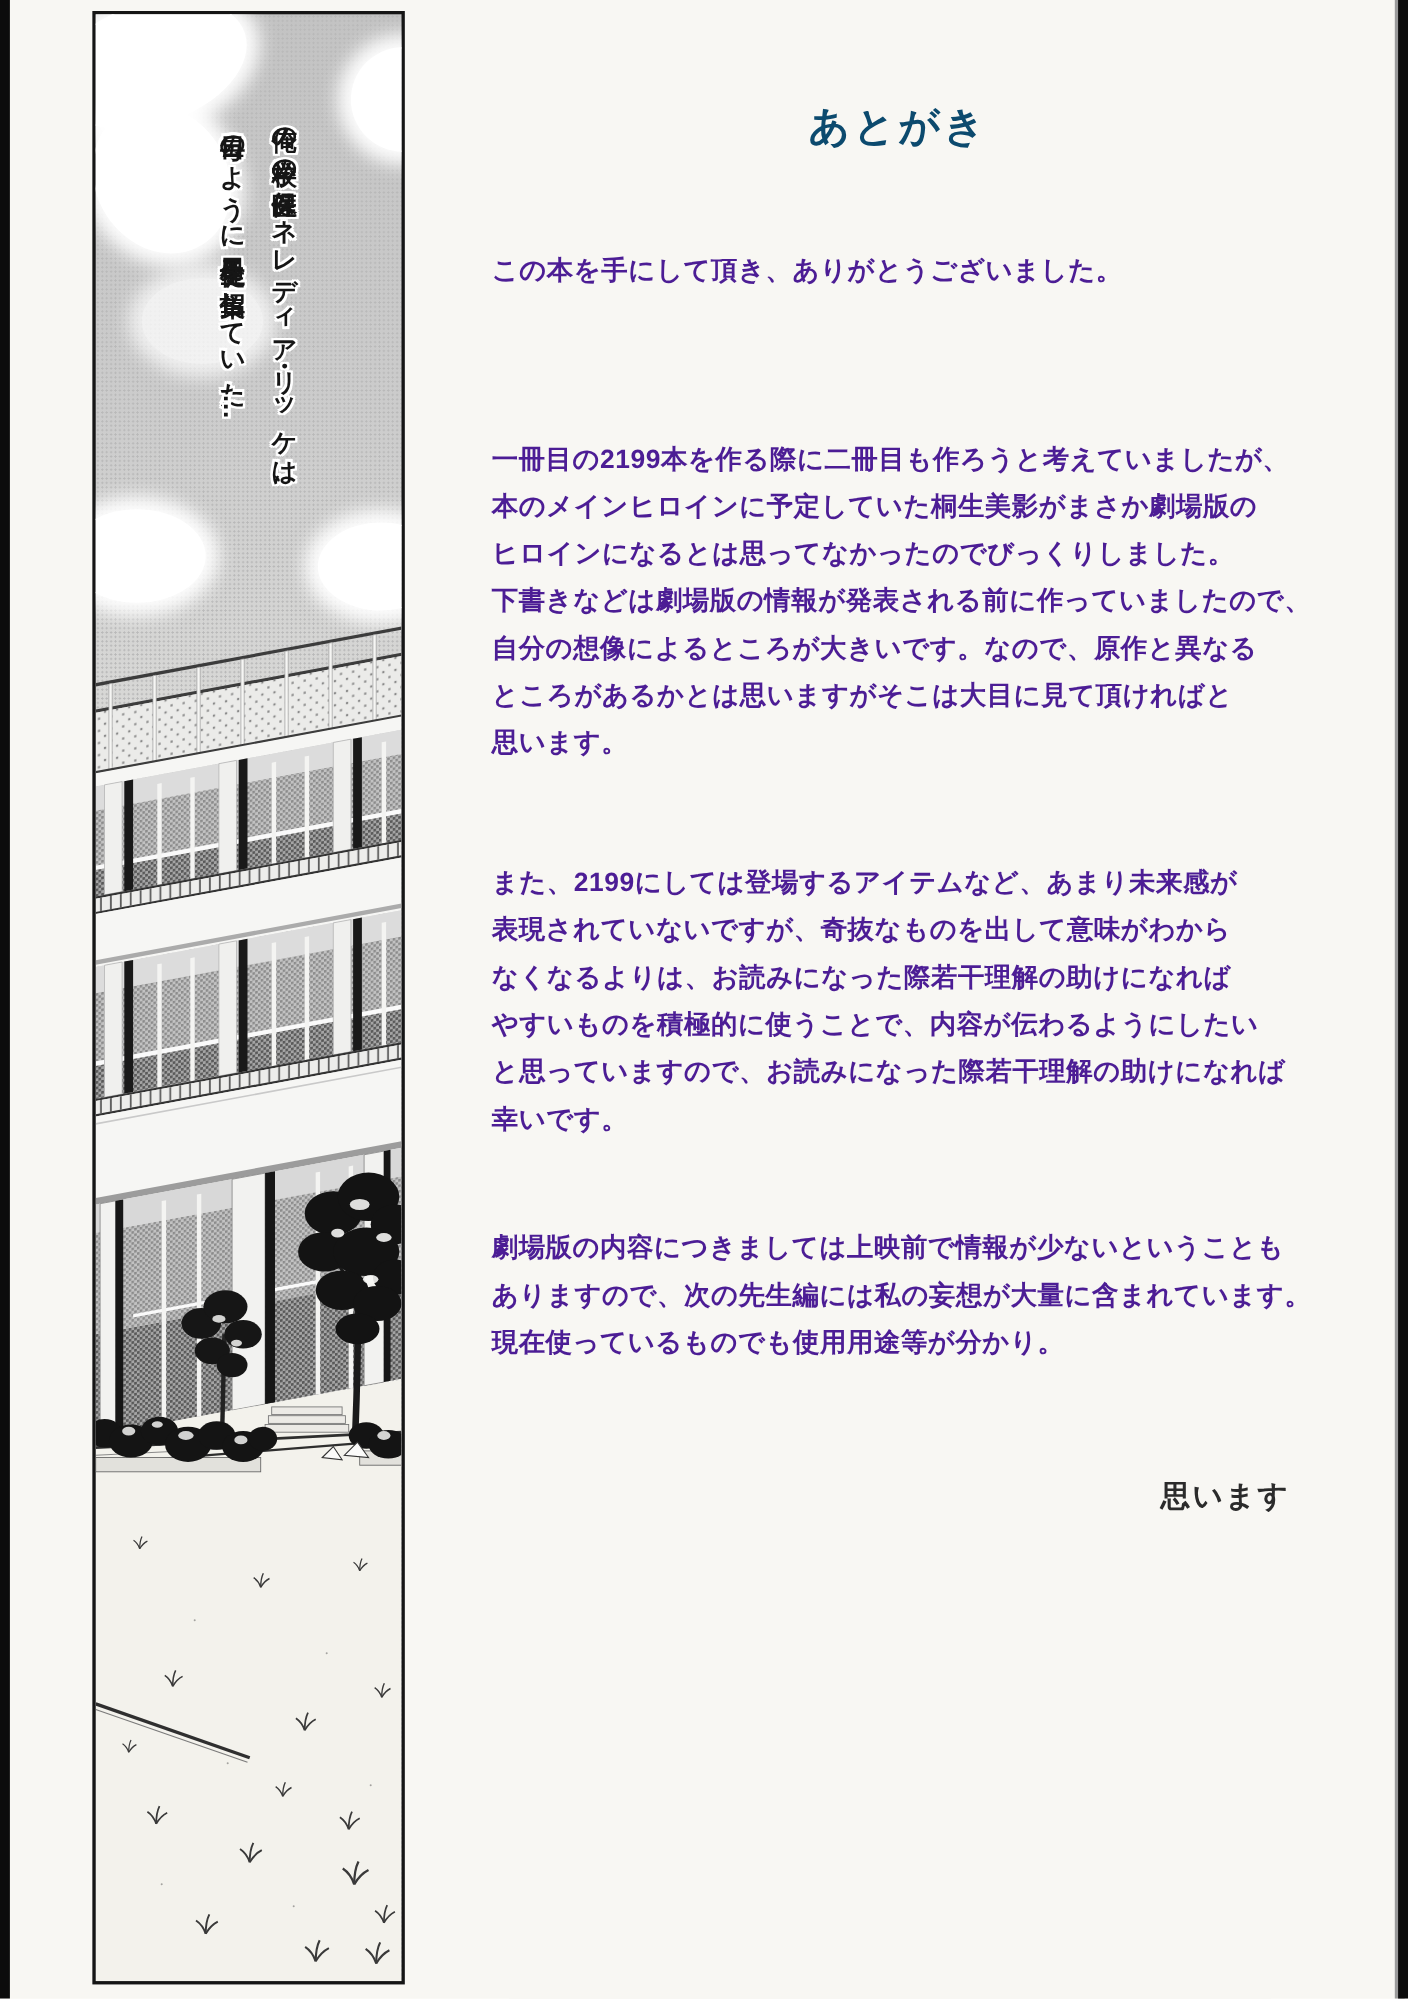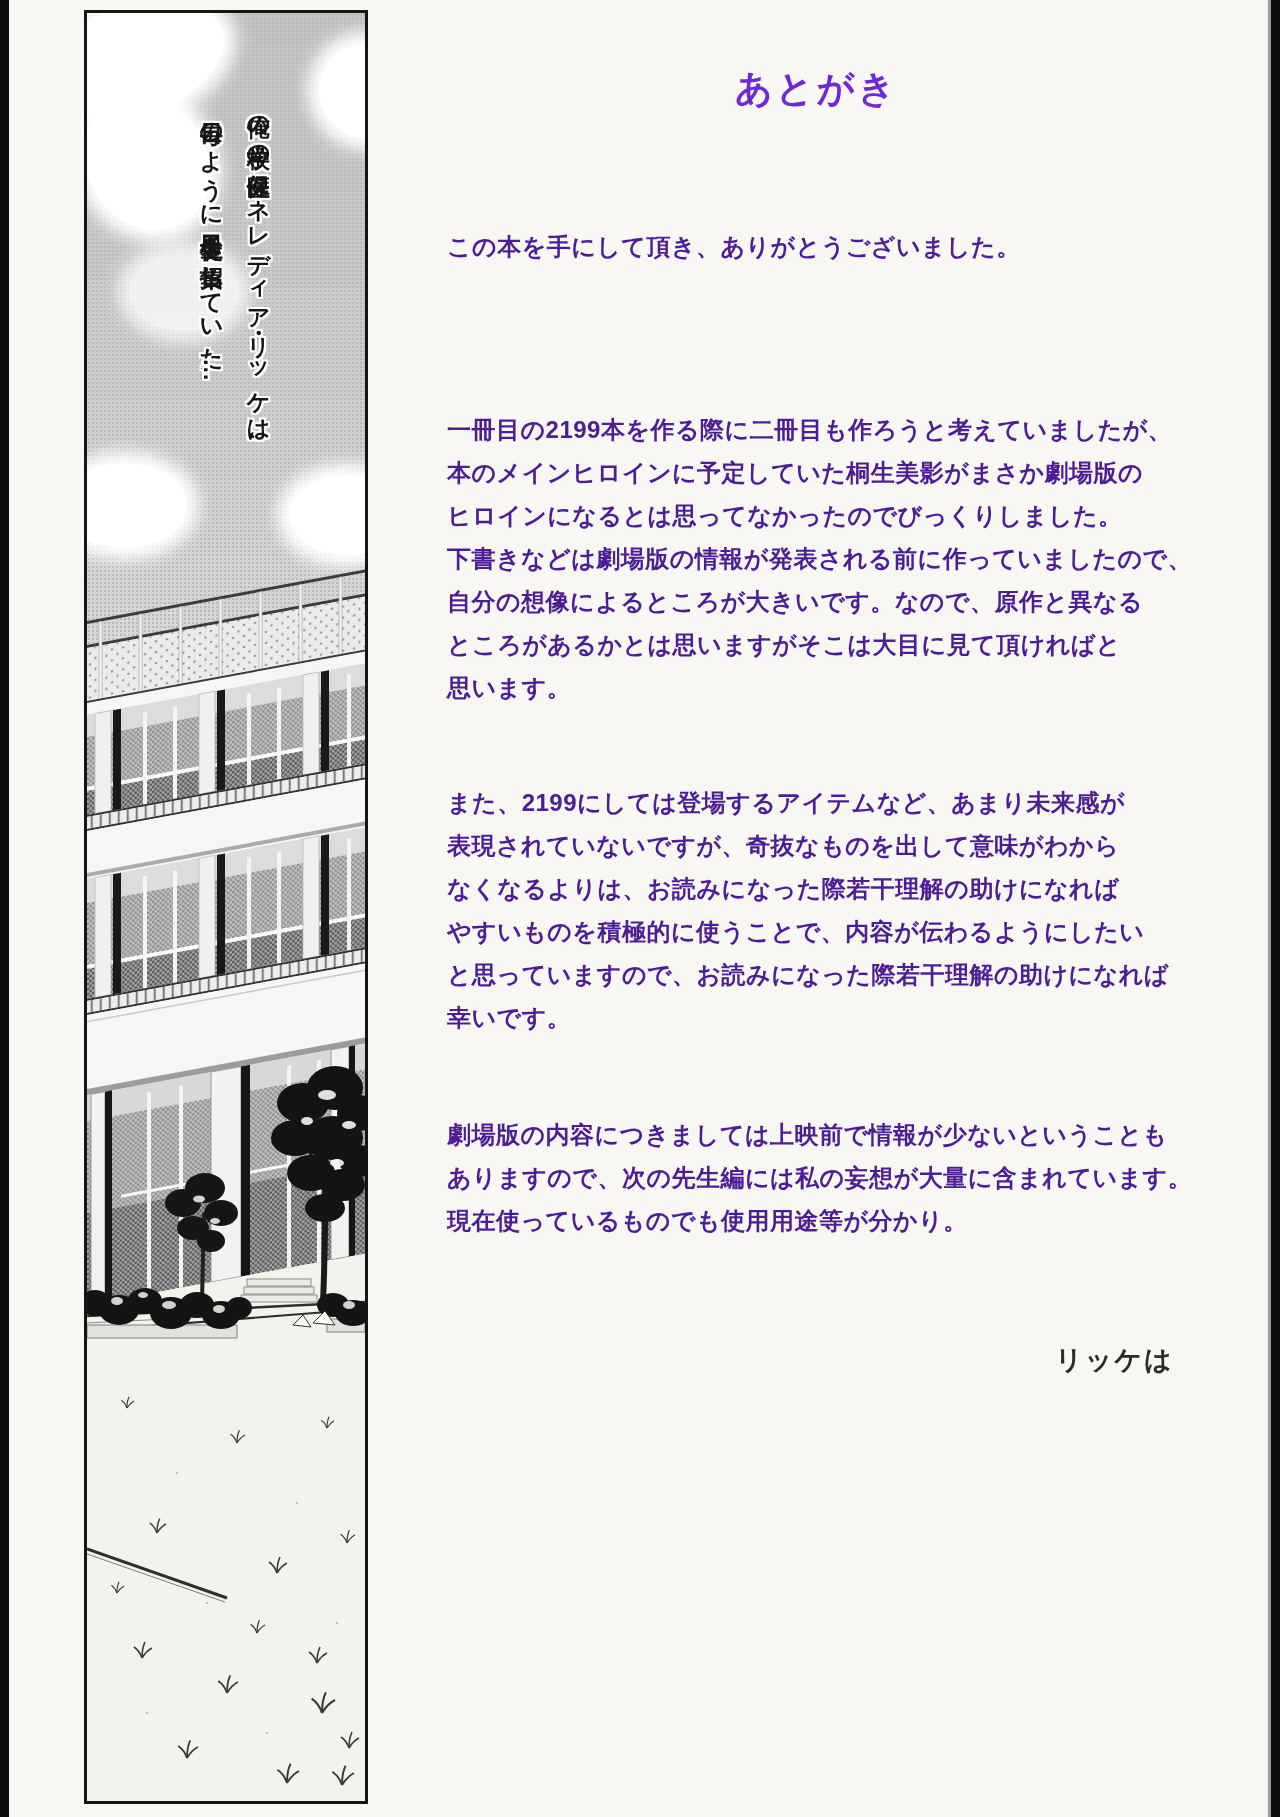--- a/index.html
+++ b/index.html
@@ -21,26 +21,26 @@
     box-shadow:0 0 16px 12px rgba(255,255,255,.95);z-index:1;}
   .panel svg{position:absolute;left:0;top:0;z-index:2;}
   .vtext{position:absolute;writing-mode:vertical-rl;text-orientation:mixed;
     font-size:23px;line-height:1.22;font-weight:700;color:#161616;z-index:3;
     letter-spacing:1px;
     text-shadow:-2px 0 #fff,2px 0 #fff,0 -2px #fff,0 2px #fff,
       -1px -1px #fff,1px 1px #fff,-1px 1px #fff,1px -1px #fff,
       -2px -2px #fff,2px 2px #fff,2px -2px #fff,-2px 2px #fff;}
 
   
-  .title{position:absolute;left:735px;top:64px;font-size:37px;font-weight:800;
-    letter-spacing:3px;color:#6d28d9;}
+  .title{position:absolute;left:735px;top:90px;font-size:37px;font-weight:800;
+    letter-spacing:3px;color:#0c4a6e;}
   .para{position:absolute;left:447px;color:#4c1d95;font-size:24px;font-weight:600;
     letter-spacing:0.5px;}
   .tl{height:43px;line-height:43px;white-space:nowrap;}
-  .p1{top:225px;} .p2{top:408px;} .p3{top:781px;} .p4{top:1113px;}
+  .p1{top:225px;} .p2{top:396px;} .p3{top:781px;} .p4{top:1113px;}
   .sig{position:absolute;left:1055px;top:1342px;font-size:27px;font-weight:600;
     color:#2b2b2b;letter-spacing:2px;}
 </style>
 </head>
 <body>
 
 <div class="page">
 
   <div class="edge edge-left"></div>
   <div class="edge edge-right"></div>
@@ -303,15 +303,15 @@
     <div class="tl">と思っていますので、お読みになった際若干理解の助けになれば</div>
     <div class="tl">幸いです。</div>
   </div>
 
   <div class="para p4">
     <div class="tl">劇場版の内容につきましては上映前で情報が少ないということも</div>
     <div class="tl">ありますので、次の先生編には私の妄想が大量に含まれています。</div>
     <div class="tl">現在使っているものでも使用用途等が分かり。</div>
   </div>
 
-  <div class="sig">リッケは</div>
+  <div class="sig">思います</div>
 
 </div>
 
 </body></html>

